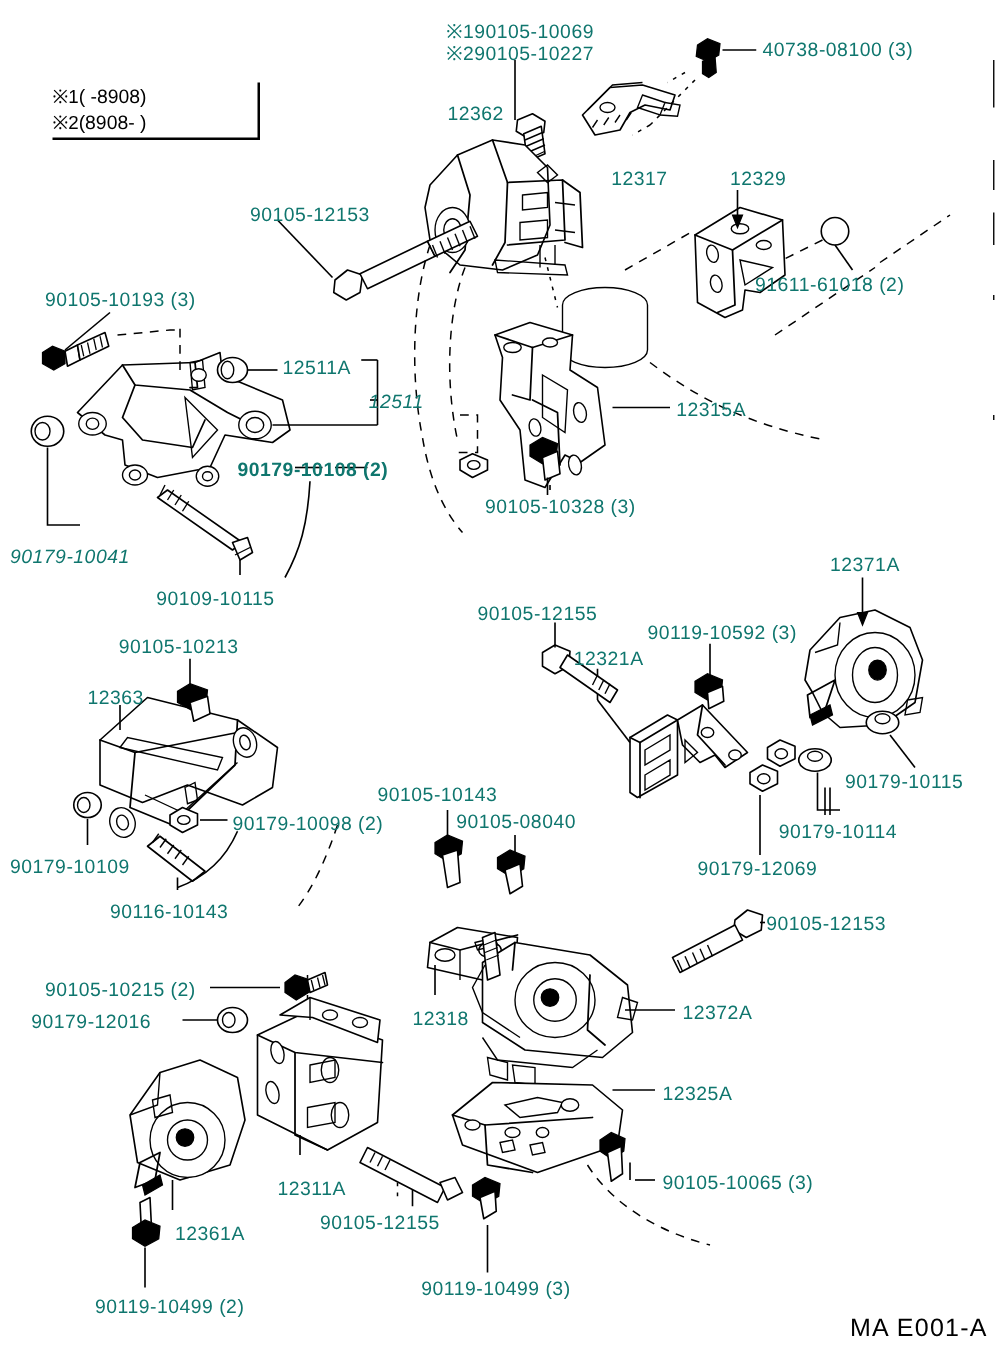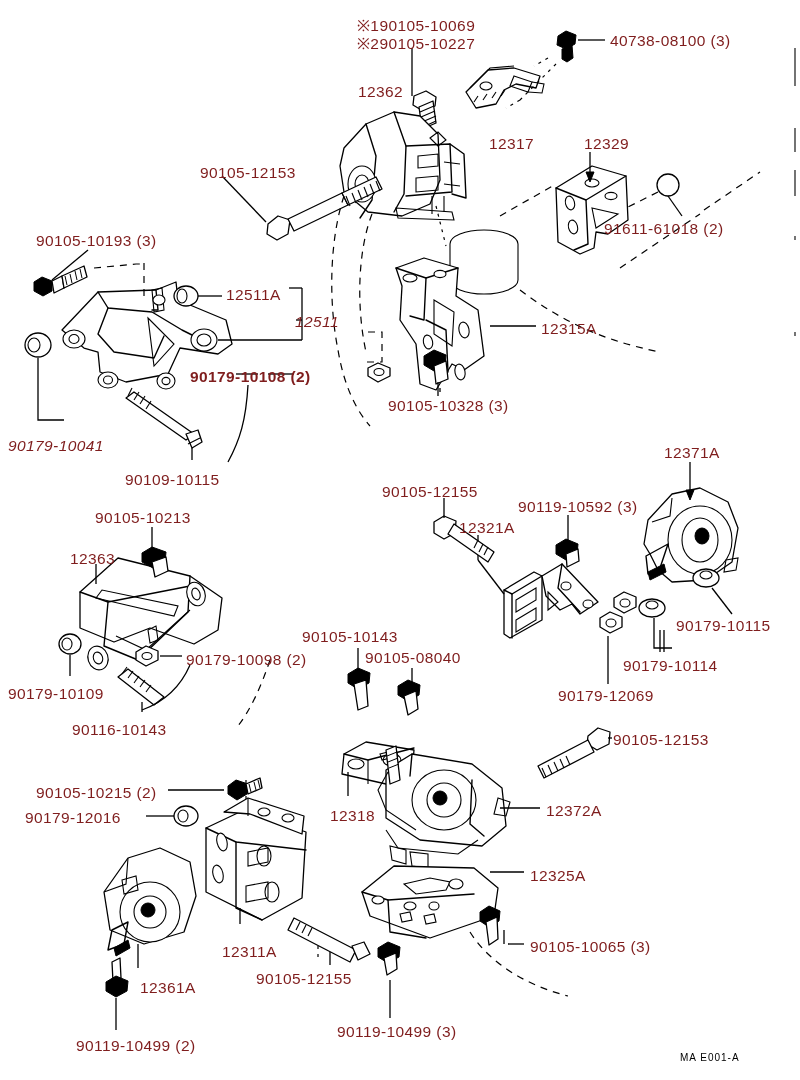--- a/index.html
+++ b/index.html
@@ -2,28 +2,28 @@
 <html><head>
 <meta charset="utf-8">
 <title>Parts Diagram</title>
 <style>
   html,body{margin:0;padding:0;background:#ffffff;}
   body{width:800px;height:1080px;position:relative;overflow:hidden;
        font-family:"Liberation Sans", sans-serif;color:#000;}
   #sheet{position:absolute;left:0;top:0;width:800px;height:1080px;}
   svg#art{position:absolute;left:0;top:0;width:800px;height:1080px;}
   .lbl{position:absolute;white-space:nowrap;font-size:15.5px;letter-spacing:0.4px;
-       font-family:"Liberation Sans", sans-serif;color:#7f1d1d;line-height:1;}
+       font-family:"Liberation Sans", sans-serif;color:#0f766e;line-height:1;}
   .legendbox{position:absolute;left:42px;top:66px;width:166px;height:46px;}
   .legendbox .rowtxt{position:absolute;left:0;font-size:15.5px;white-space:nowrap;}
   .legendbox .r1{top:0px;}
   .legendbox .r2{top:21px;}
   .legendbox .underline{position:absolute;left:0;top:44px;width:166px;height:2px;background:#000;}
   .legendbox .rbar{position:absolute;left:164px;top:0px;width:2px;height:46px;background:#000;}
-  .footer{position:absolute;left:680px;top:1052px;font-size:10px;letter-spacing:1px;}
+  .footer{position:absolute;left:680px;top:1052px;font-size:20px;letter-spacing:1px;}
   .star{font-size:15px;}
 </style>
 </head>
 <body>
 
 <div id="sheet">
 
   <svg id="art" viewBox="0 0 800 1080" xmlns="http://www.w3.org/2000/svg">
     <defs>
       <style>
@@ -495,20 +495,30 @@
 
     <g>
       <path class="fill" d="M378,948 l10,-6 l12,5 l-1,10 l-11,6 l-10,-6 z"></path>
       <path class="wh" d="M384,958 l12,-5 l1,16 l-10,6 z"></path>
       <path class="ld" d="M390,980 L390,1018"></path>
     </g>
 
     <path class="dash2" d="M318,946 L318,960"></path>
   </svg>
 
+  <div class="legendbox">
+    <div class="rowtxt r1">
+      <span class="star">※1</span><span>(          -8908)</span>
+    </div>
+    <div class="rowtxt r2">
+      <span class="star">※2</span><span>(8908-          )</span>
+    </div>
+    <div class="underline"></div>
+    <div class="rbar"></div>
+  </div>
 
   <div id="labels">
       <div class="lbl" style="left: 357px; top: 18px;">※190105-10069</div>
       <div class="lbl" style="left: 357px; top: 36px;">※290105-10227</div>
       <div class="lbl" style="left: 610px; top: 33px;">40738-08100 (3)</div>
       <div class="lbl" style="left: 358px; top: 84px;">12362</div>
       <div class="lbl" style="left: 489px; top: 136px;">12317</div>
       <div class="lbl" style="left: 584px; top: 136px;">12329</div>
       <div class="lbl" style="left: 604px; top: 221px;">91611-61018 (2)</div>
       <div class="lbl" style="left: 200px; top: 165px;">90105-12153</div>
@@ -524,21 +534,21 @@
       <div class="lbl" style="left: 382px; top: 484px;">90105-12155</div>
       <div class="lbl" style="left: 518px; top: 499px;">90119-10592 (3)</div>
       <div class="lbl" style="left: 459px; top: 520px;">12321A</div>
       <div class="lbl" style="left: 676px; top: 618px;">90179-10115</div>
       <div class="lbl" style="left: 623px; top: 658px;">90179-10114</div>
       <div class="lbl" style="left: 558px; top: 688px;">90179-12069</div>
       <div class="lbl" style="left: 95px; top: 510px;">90105-10213</div>
       <div class="lbl" style="left: 70px; top: 551px;">12363</div>
       <div class="lbl" style="left: 186px; top: 652px;">90179-10098 (2)</div>
       <div class="lbl" style="left: 8px; top: 686px;">90179-10109</div>
-      <div class="lbl" style="left: 72px; top: 722px;">90116-10143</div>
+      <div class="lbl" style="left: 88px; top: 722px;">90116-10143</div>
       <div class="lbl" style="left: 302px; top: 629px;">90105-10143</div>
       <div class="lbl" style="left: 365px; top: 650px;">90105-08040</div>
       <div class="lbl" style="left: 330px; top: 808px;">12318</div>
       <div class="lbl" style="left: 613px; top: 732px;">90105-12153</div>
       <div class="lbl" style="left: 546px; top: 803px;">12372A</div>
       <div class="lbl" style="left: 530px; top: 868px;">12325A</div>
       <div class="lbl" style="left: 530px; top: 939px;">90105-10065 (3)</div>
       <div class="lbl" style="left: 36px; top: 785px;">90105-10215 (2)</div>
       <div class="lbl" style="left: 25px; top: 810px;">90179-12016</div>
       <div class="lbl" style="left: 222px; top: 944px;">12311A</div>

